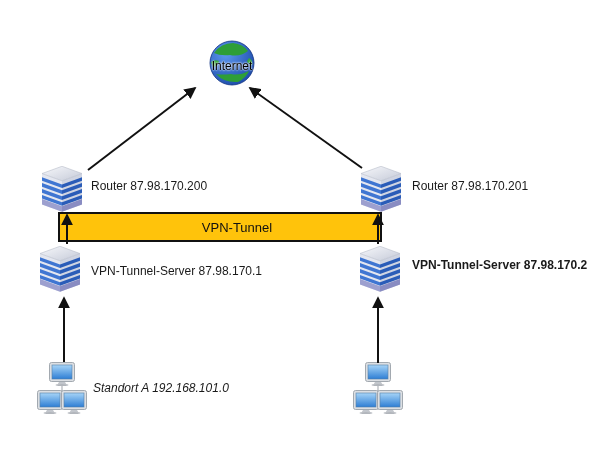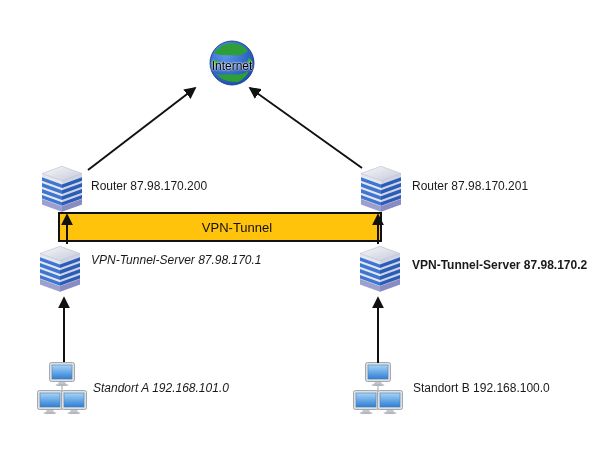--- a/index.html
+++ b/index.html
@@ -126,42 +126,41 @@
     </svg>
   <div class="node-label" style="left:412px; top:179px;text-align:right;">Router 87.98.170.201</div>
 
   <div class="tunnel-box" style="background-color: rgb(255, 195, 11);">
     <span class="tunnel-label">VPN-Tunnel</span>
   </div>
 
   <svg class="node-icon" style="left:40px; top:246px;" width="40" height="46">
       <use href="#sym-server"></use>
     </svg>
-  <div class="node-label" style="left:91px; top:253px;font-style:italic;">VPN-Tunnel-Server 87.98.170.1</div>
+  <div class="node-label" style="left:91px; top:264px;">VPN-Tunnel-Server 87.98.170.1</div>
 
   <svg class="node-icon" style="left:360px; top:246px;" width="40" height="46">
       <use href="#sym-server"></use>
     </svg>
   <div class="node-label" style="left:412px; top:258px;font-weight:bold;">VPN-Tunnel-Server 87.98.170.2</div>
 
   <svg class="node-icon" style="left:37px; top:362px;" width="50" height="58" viewBox="0 0 50 58">
     <path d="M25,22 L25,30 M12,30 L38,30 M12,30 L12,34 M38,30 L38,34" stroke="#b0b4ba" stroke-width="1.2" fill="none"></path>
     <use href="#sym-monitor" x="12" y="0" width="26" height="24"></use>
     <use href="#sym-monitor" x="0" y="28" width="26" height="24"></use>
     <use href="#sym-monitor" x="24" y="28" width="26" height="24"></use>
   </svg>
   <div class="node-label" style="left:93px; top:381px;font-style:italic;">Standort A 192.168.101.0</div>
 
   <svg class="node-icon" style="left:353px; top:362px;" width="50" height="58" viewBox="0 0 50 58">
     <path d="M25,22 L25,30 M12,30 L38,30 M12,30 L12,34 M38,30 L38,34" stroke="#b0b4ba" stroke-width="1.2" fill="none"></path>
     <use href="#sym-monitor" x="12" y="0" width="26" height="24"></use>
     <use href="#sym-monitor" x="0" y="28" width="26" height="24"></use>
     <use href="#sym-monitor" x="24" y="28" width="26" height="24"></use>
   </svg>
-  <div class="node-label" style="left:413px; top:381px;">Standort B 192.168.100.0</div>
 
   <svg class="arrow-layer" viewBox="0 0 603 453">
     <g stroke="#111111" stroke-width="2" fill="none">
       <line x1="88" y1="170" x2="195" y2="88" marker-end="url(#arrowHead)"></line>
       <line x1="362" y1="168" x2="250" y2="88" marker-end="url(#arrowHead)"></line>
       <line x1="67" y1="244" x2="67" y2="215" marker-end="url(#arrowHead)"></line>
       <line x1="378" y1="244" x2="378" y2="215" marker-end="url(#arrowHead)"></line>
       <line x1="64" y1="362" x2="64" y2="298" marker-end="url(#arrowHead)"></line>
       <line x1="378" y1="363" x2="378" y2="298" marker-end="url(#arrowHead)"></line>
     </g>

